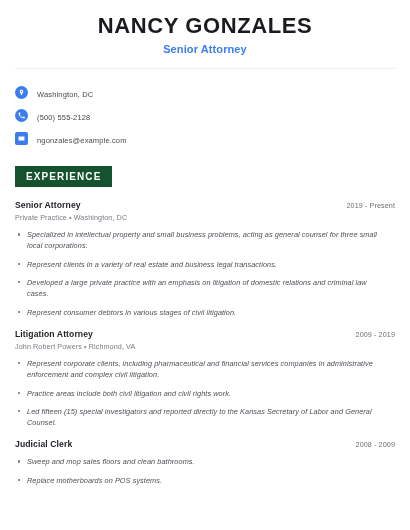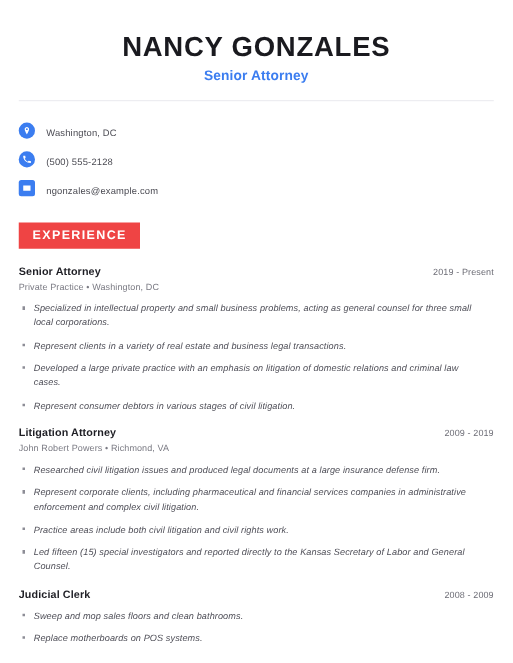--- a/index.html
+++ b/index.html
@@ -12,21 +12,21 @@
     height: 530px;
     overflow: hidden;
     font-family: "Liberation Sans", sans-serif;
     color: #2c2c2c;
     -webkit-font-smoothing: antialiased;
   }
   .page {
     width: 410px;
     height: 446px;
     box-sizing: border-box;
-    padding: 12px 15px;
+    padding: 0 15px;
     position: relative;
   }
 
   
   .header {
     text-align: center;
     padding-top: 14px;
   }
   .full-name {
     font-size: 22px;
@@ -74,21 +74,21 @@
   .contact-icon svg { display: block; }
   .contact-text {
     font-size: 7.5px;
     color: #4a4a52;
     letter-spacing: 0.15px;
   }
 
   
   .section-badge {
     display: inline-block;
-    background: #ef4444;
+    background: #14532d;
     color: #ffffff;
     font-size: 10px;
     font-weight: bold;
     letter-spacing: 1.1px;
     padding: 5px 11px 5px 11px;
     margin-top: 17px;
   }
 
   
   .experience {
@@ -205,21 +205,20 @@
       </ul>
     </div>
 
     <div class="job">
       <div class="job-head">
         <span class="job-role">Litigation Attorney</span>
         <span class="job-dates">2009 - 2019</span>
       </div>
       <div class="job-sub">John Robert Powers • Richmond, VA</div>
       <ul class="bullets">
-        <li>Researched civil litigation issues and produced legal documents at a large insurance defense firm.</li>
         <li>Represent corporate clients, including pharmaceutical and financial services companies in administrative enforcement and complex civil litigation.</li>
         <li>Practice areas include both civil litigation and civil rights work.</li>
         <li>Led fifteen (15) special investigators and reported directly to the Kansas Secretary of Labor and General Counsel.</li>
       </ul>
     </div>
 
     <div class="job">
       <div class="job-head">
         <span class="job-role">Judicial Clerk</span>
         <span class="job-dates">2008 - 2009</span>

